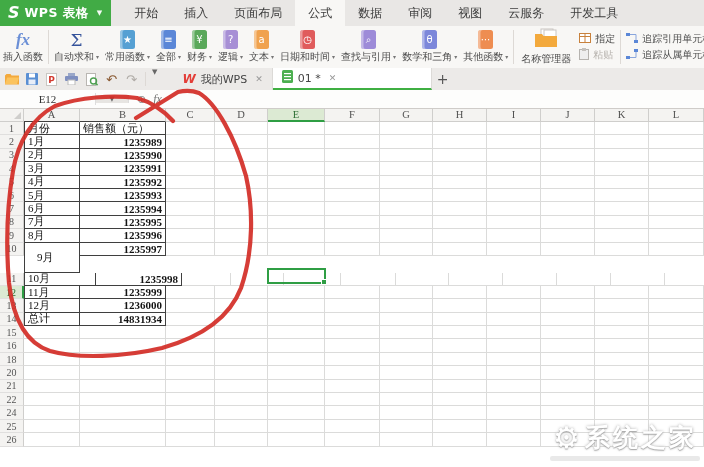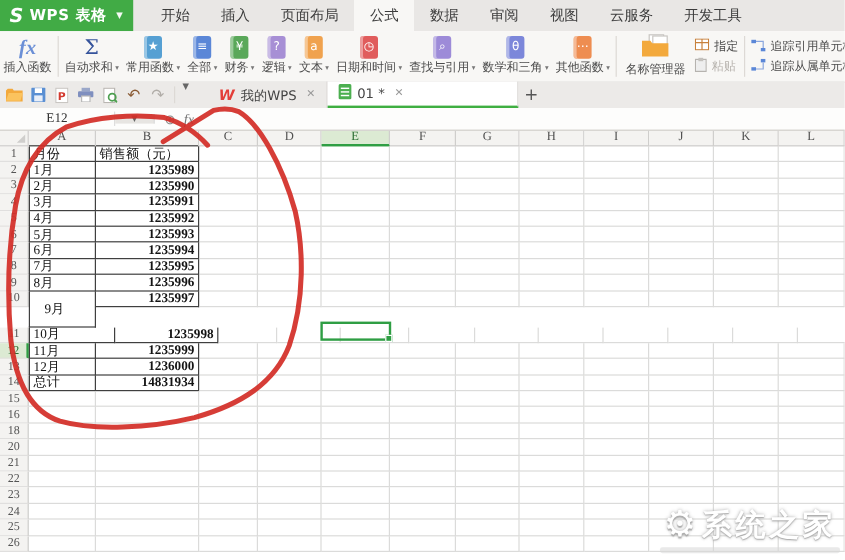--- a/index.html
+++ b/index.html
@@ -617,35 +617,20 @@
       <div class="cell" style="width: 57px; height: 13.4px;"></div>
       <div class="cell" style="width: 55px; height: 13.4px;"></div>
       <div class="cell" style="width: 53px; height: 13.4px;"></div>
       <div class="cell" style="width: 54px; height: 13.4px;"></div>
       <div class="cell" style="width: 54px; height: 13.4px;"></div>
       <div class="cell" style="width: 54px; height: 13.4px;"></div>
       <div class="cell" style="width: 54px; height: 13.4px;"></div>
       <div class="cell" style="width: 55px; height: 13.4px;"></div>
     </div>
     <div class="srow">
-      <div class="rhead" style="width: 24px; height: 13.4px;">23</div>
-      <div class="cell" style="width: 56px; height: 13.4px;"></div>
-      <div class="cell" style="width: 86px; height: 13.4px;"></div>
-      <div class="cell" style="width: 49px; height: 13.4px;"></div>
-      <div class="cell" style="width: 53px; height: 13.4px;"></div>
-      <div class="cell" style="width: 57px; height: 13.4px;"></div>
-      <div class="cell" style="width: 55px; height: 13.4px;"></div>
-      <div class="cell" style="width: 53px; height: 13.4px;"></div>
-      <div class="cell" style="width: 54px; height: 13.4px;"></div>
-      <div class="cell" style="width: 54px; height: 13.4px;"></div>
-      <div class="cell" style="width: 54px; height: 13.4px;"></div>
-      <div class="cell" style="width: 54px; height: 13.4px;"></div>
-      <div class="cell" style="width: 55px; height: 13.4px;"></div>
-    </div>
-    <div class="srow">
       <div class="rhead" style="width: 24px; height: 13.4px;">24</div>
       <div class="cell" style="width: 56px; height: 13.4px;"></div>
       <div class="cell" style="width: 86px; height: 13.4px;"></div>
       <div class="cell" style="width: 49px; height: 13.4px;"></div>
       <div class="cell" style="width: 53px; height: 13.4px;"></div>
       <div class="cell" style="width: 57px; height: 13.4px;"></div>
       <div class="cell" style="width: 55px; height: 13.4px;"></div>
       <div class="cell" style="width: 53px; height: 13.4px;"></div>
       <div class="cell" style="width: 54px; height: 13.4px;"></div>
       <div class="cell" style="width: 54px; height: 13.4px;"></div>

